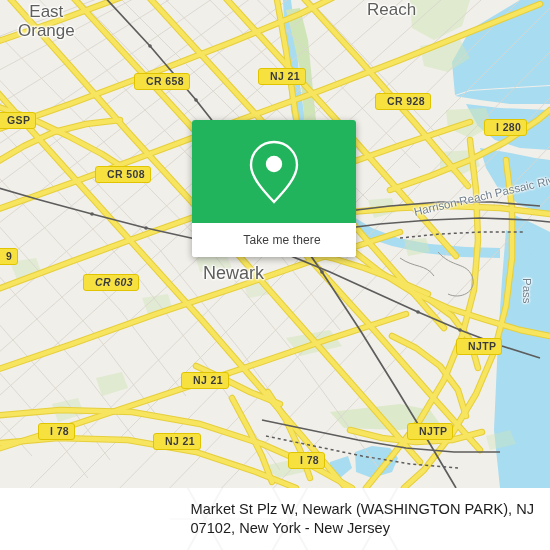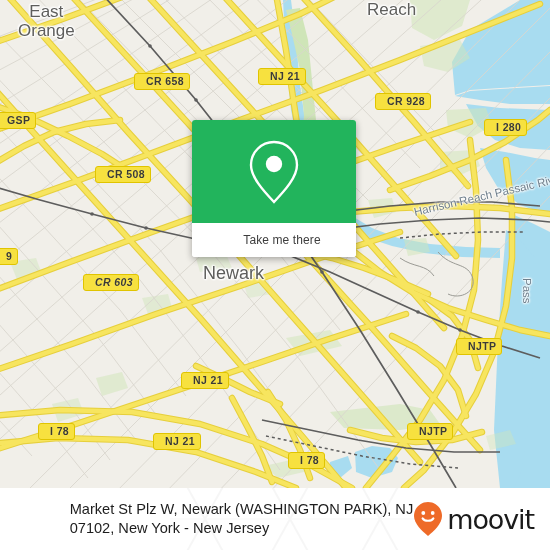--- a/index.html
+++ b/index.html
@@ -298,24 +298,15 @@
           <path d="M235,0 L185,90"></path>
         <path d="M0,45 L260,45" stroke-width="1"></path>
       </g>
     </svg>
 
     <div id="address">
       <div>Market St Plz W, Newark (WASHINGTON PARK), NJ</div>
       <div>07102, New York - New Jersey</div>
     </div>
 
-    <div id="brand">
-      <svg width="30" height="36" viewBox="0 0 30 36">
-        <path d="M15,1 C7.3,1 1,7.2 1,14.8 C1,23.2 9.4,30.4 15,35 C20.6,30.4 29,23.2 29,14.8 C29,7.2 22.7,1 15,1 Z" fill="#ee6a28"></path>
-        <circle cx="10.3" cy="12" r="1.9" fill="#ffffff"></circle>
-        <circle cx="19.7" cy="12" r="1.9" fill="#ffffff"></circle>
-        <path d="M9.6,17.4 C11.5,20.6 18.5,20.6 20.4,17.4" fill="none" stroke="#ffffff" stroke-width="2.1" stroke-linecap="round"></path>
-      </svg>
-      <span id="brand-text">moovit</span>
-    </div>
   </div>
 
 </div>
 
 </body></html>

